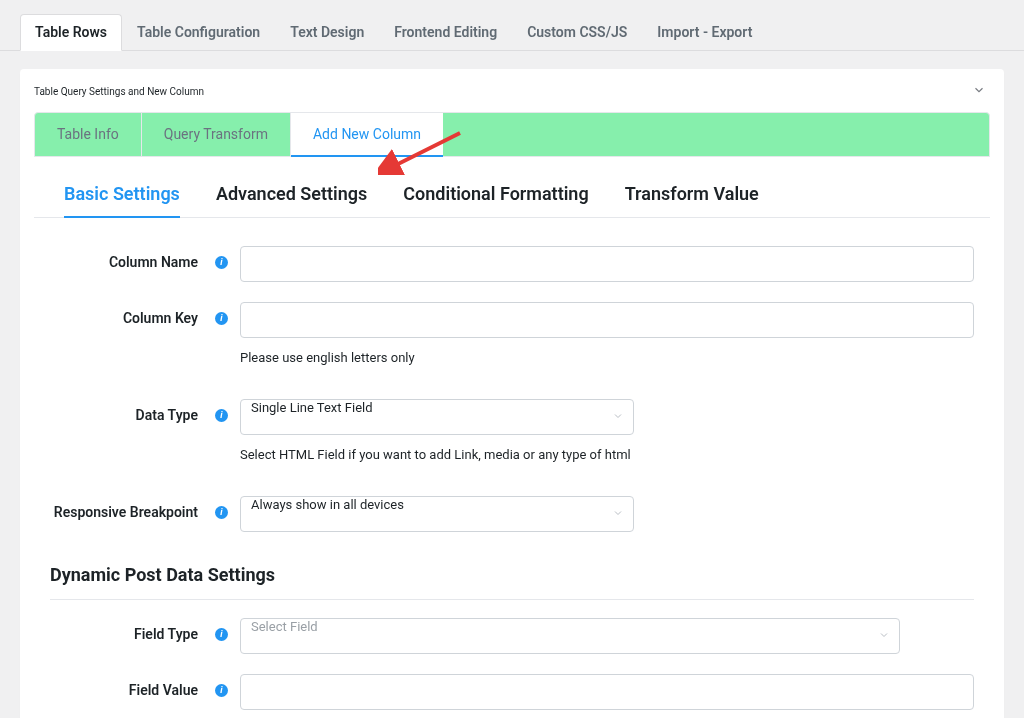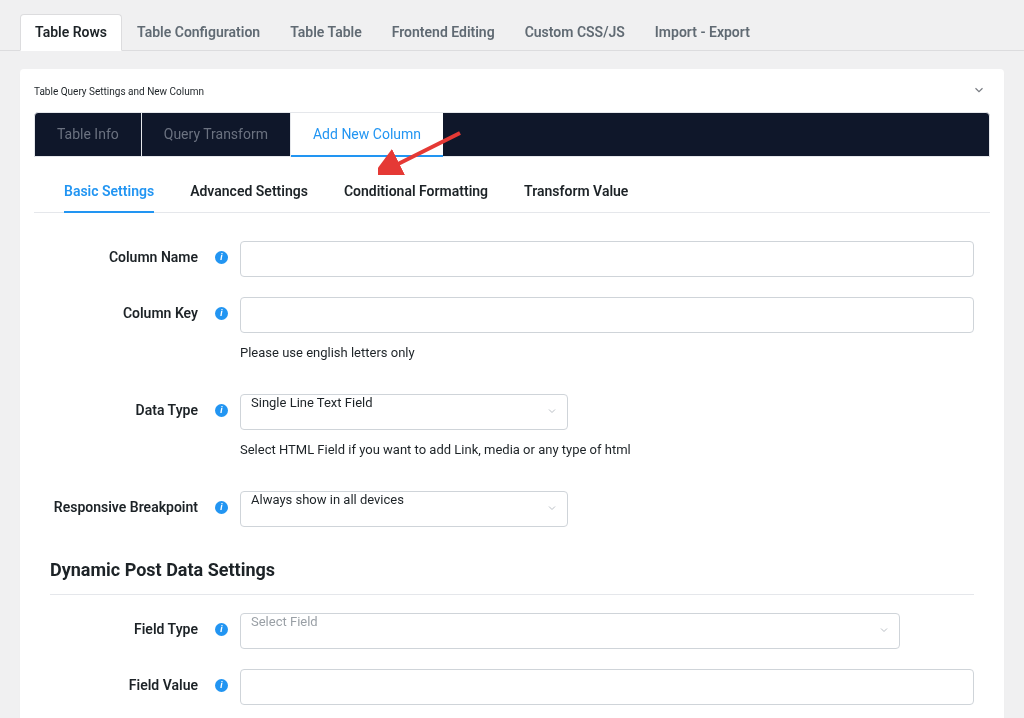--- a/index.html
+++ b/index.html
@@ -64,21 +64,21 @@
   .collapse-chevron {
     color: #787c82;
     cursor: pointer;
   }
 
   .inner-tabs {
     display: flex;
     border: 1px solid #e5e7eb;
     border-radius: 4px 4px 0 0;
     margin: 0 14px;
-    background: #0f172a;
+    background: #86efac;
   }
   .inner-tab {
     padding: 13px 22px;
     font-size: 14px;
     color: #6b7280;
     cursor: pointer;
     border-right: 1px solid #e5e7eb;
   }
   .inner-tab.active {
     color: #2295f2;
@@ -98,21 +98,21 @@
   .sub-tabs {
     display: flex;
     gap: 36px;
     padding: 0 30px;
     border-bottom: 1px solid #e5e7eb;
     margin: 26px 14px 0 14px;
   }
   .sub-tab {
     padding-bottom: 12px;
     font-weight: 600;
-    font-size: 14px;
+    font-size: 18px;
     color: #1d2327;
     cursor: pointer;
     border-bottom: 2px solid transparent;
     margin-bottom: -1px;
   }
   .sub-tab.active {
     color: #2295f2;
     border-bottom-color: #2295f2;
   }
 
@@ -152,21 +152,21 @@
     height: 36px;
     border: 1px solid #cfd4d9;
     border-radius: 4px;
     padding: 0 10px;
     font-size: 14px;
     background: #fff;
   }
 
   .select-wrap {
     position: relative;
-    width: 328px;
+    width: 394px;
   }
   .select-wrap.wide { width: 660px; }
   .select-el {
     width: 100%;
     height: 36px;
     border: 1px solid #cfd4d9;
     border-radius: 4px;
     padding: 0 30px 0 10px;
     font-size: 13px;
     background: #fff;
@@ -197,21 +197,21 @@
   .section-hr {
     height: 1px; background: #e5e7eb; margin: 0 30px;
   }
 </style>
 </head>
 <body>
 
 <div class="top-tabs">
   <div class="top-tab active">Table Rows</div>
   <div class="top-tab">Table Configuration</div>
-  <div class="top-tab">Table Table</div>
+  <div class="top-tab">Text Design</div>
   <div class="top-tab">Frontend Editing</div>
   <div class="top-tab">Custom CSS/JS</div>
   <div class="top-tab">Import - Export</div>
 </div>
 
 <div class="content-wrap">
   <div class="panel">
 
     <div class="panel-header">
       <div class="panel-title">Table Query Settings and New Column</div>

